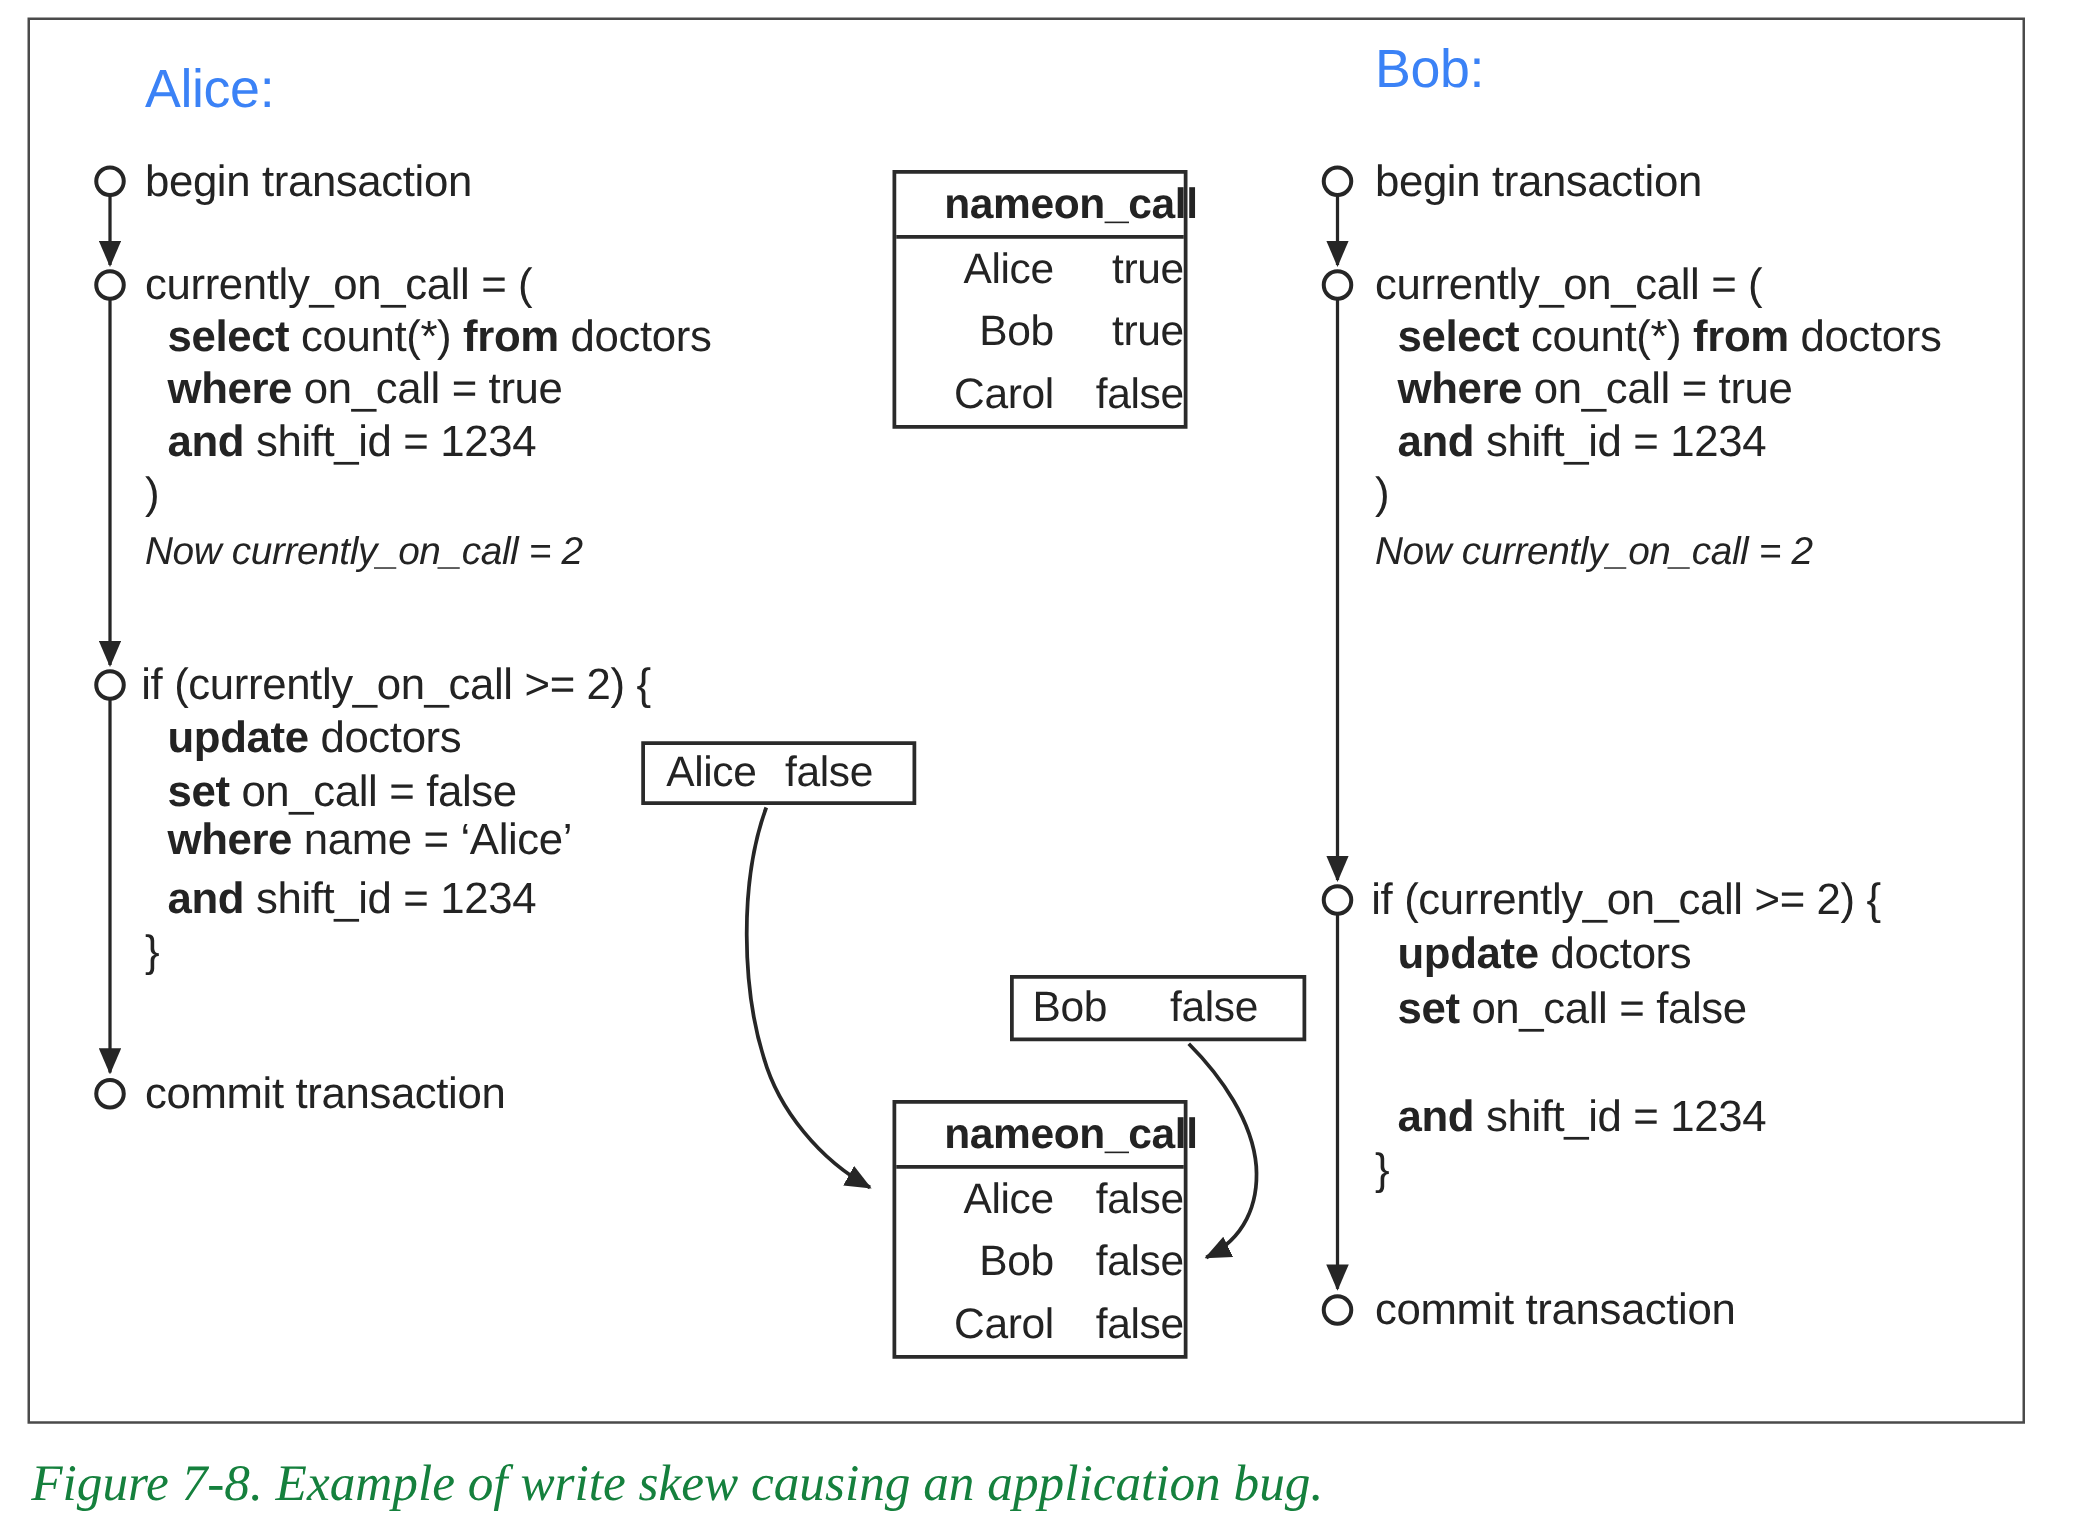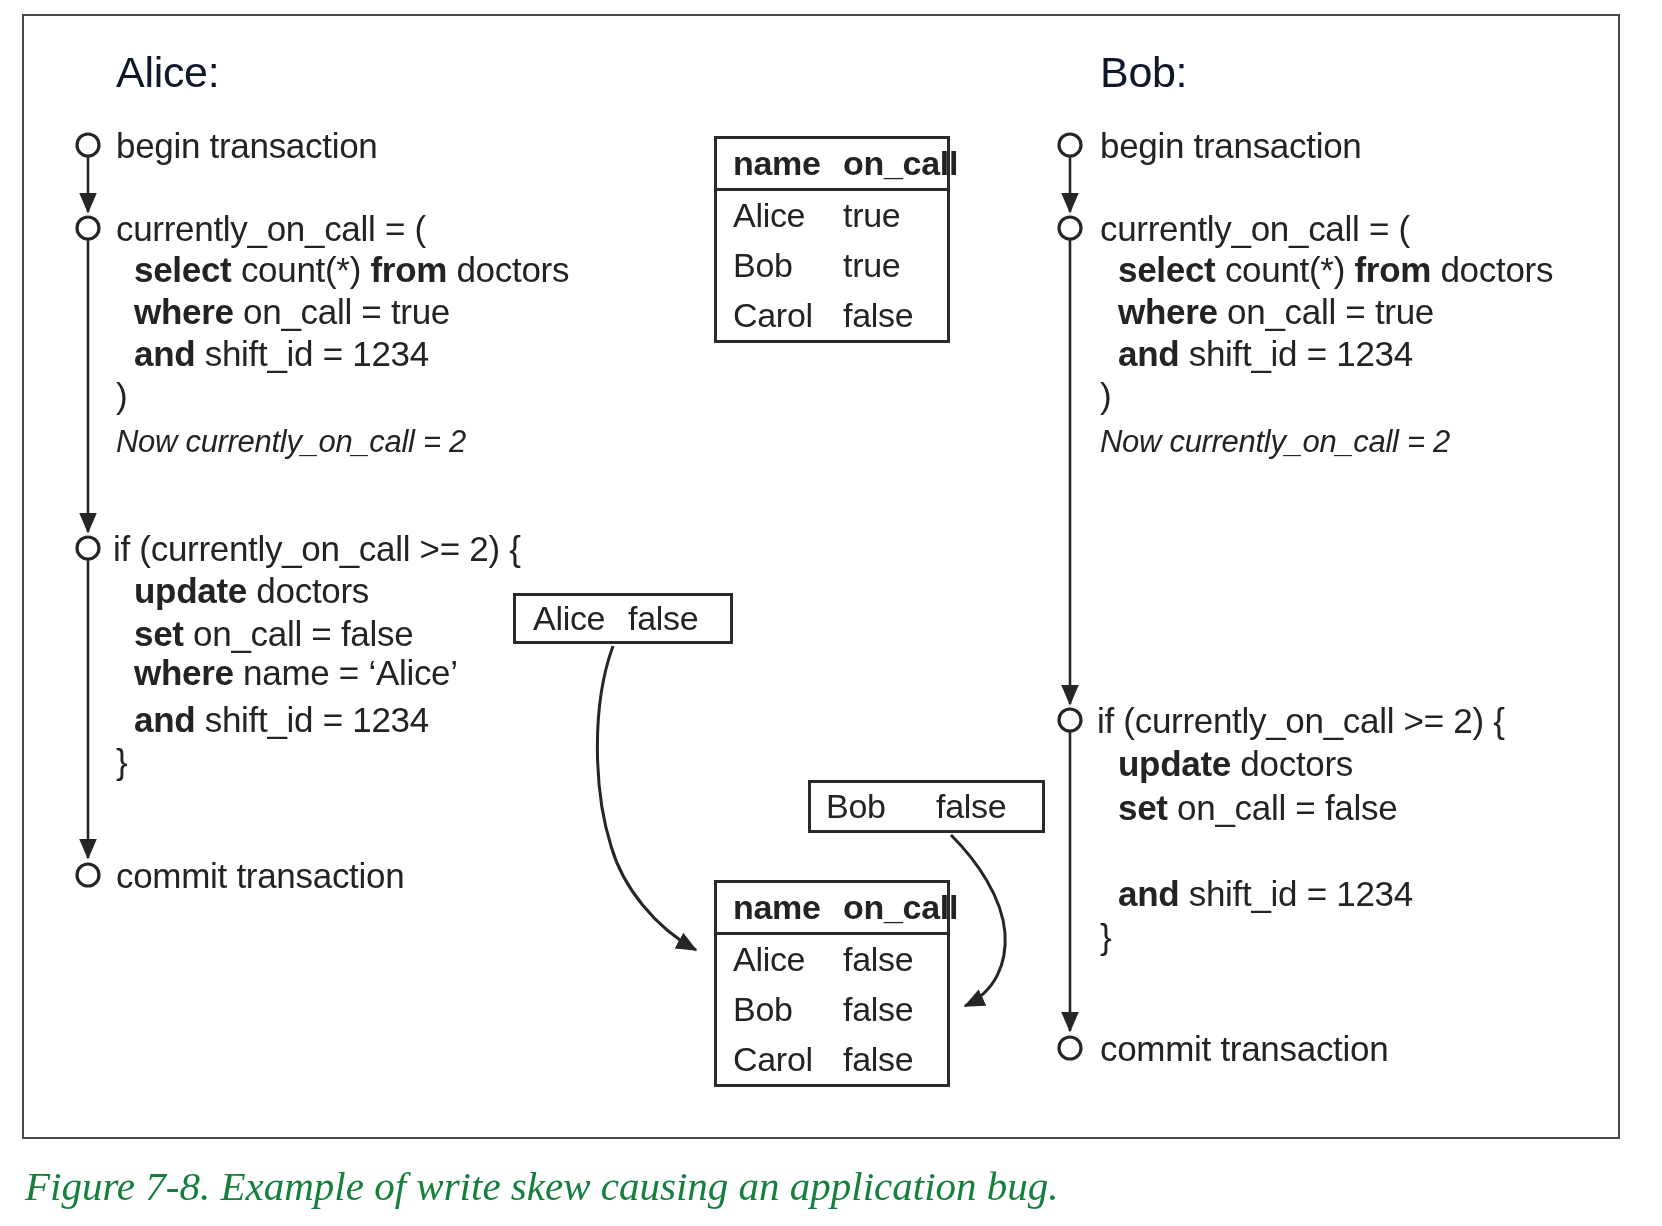--- a/index.html
+++ b/index.html
@@ -13,26 +13,26 @@
   }
   .frame{
     position:absolute;left:22px;top:14px;width:1598px;height:1125px;
     border:2px solid #4a4a4a;background:#ffffff;box-sizing:border-box;
   }
   svg.overlay{position:absolute;left:0;top:0;pointer-events:none;}
   .t{
     position:absolute;transform:translateY(-50%);white-space:nowrap;
     font-size:35px;letter-spacing:-0.3px;color:#232323;line-height:1;
   }
-  .title{font-size:43px;color:#0f172a;}
+  .title{font-size:43px;color:#3b82f6;}
   .note{font-size:31px;font-style:italic;}
   .db{
     position:absolute;width:236px;height:207px;
     border:3px solid #2a2a2a;background:#fff;box-sizing:border-box;
-    display:flex;flex-direction:column;font-size:34px;letter-spacing:-0.3px;
+    display:flex;flex-direction:column;font-size:34px;letter-spacing:-0.3px;text-align:right;
   }
   .db .hdr{
     height:49px;flex:none;border-bottom:3px solid #2a2a2a;
     display:grid;grid-template-columns:110px auto;align-items:center;
     padding-left:16px;font-weight:700;
   }
   .db .row{
     flex:1;display:grid;grid-template-columns:110px auto;
     align-items:center;padding-left:16px;
   }
@@ -98,21 +98,21 @@
   <div class="t" style="left:116px;top:395px"><span>)</span></div>
   <div class="t note" style="left:116px;top:441px"><span>Now currently_on_call = 2</span></div>
   <div class="t" style="left:113px;top:548px"><span>if (currently_on_call &gt;= 2) {</span></div>
   <div class="t" style="left:134px;top:590px"><span style="font-weight: 700;">update</span><span> doctors</span></div>
   <div class="t" style="left:134px;top:633px"><span style="font-weight: 700;">set</span><span> on_call = false</span></div>
   <div class="t" style="left:134px;top:672px"><span style="font-weight: 700;">where</span><span> name = ‘Alice’</span></div>
   <div class="t" style="left:134px;top:719px"><span style="font-weight: 700;">and</span><span> shift_id = 1234</span></div>
   <div class="t" style="left:116px;top:761px"><span>}</span></div>
   <div class="t" style="left:116px;top:875px"><span>commit transaction</span></div>
 
-  <div class="t title" style="left:1100px;top:72px">Bob:</div>
+  <div class="t title" style="left:1100px;top:56px">Bob:</div>
   <div class="t" style="left:1100px;top:145px"><span>begin transaction</span></div>
   <div class="t" style="left:1100px;top:228px"><span>currently_on_call = (</span></div>
   <div class="t" style="left:1118px;top:269px"><span style="font-weight: 700;">select</span><span> count(*) </span><span style="font-weight: 700;">from</span><span> doctors</span></div>
   <div class="t" style="left:1118px;top:311px"><span style="font-weight: 700;">where</span><span> on_call = true</span></div>
   <div class="t" style="left:1118px;top:353px"><span style="font-weight: 700;">and</span><span> shift_id = 1234</span></div>
   <div class="t" style="left:1100px;top:395px"><span>)</span></div>
   <div class="t note" style="left:1100px;top:441px"><span>Now currently_on_call = 2</span></div>
   <div class="t" style="left:1097px;top:720px"><span>if (currently_on_call &gt;= 2) {</span></div>
   <div class="t" style="left:1118px;top:763px"><span style="font-weight: 700;">update</span><span> doctors</span></div>
   <div class="t" style="left:1118px;top:807px"><span style="font-weight: 700;">set</span><span> on_call = false</span></div>

